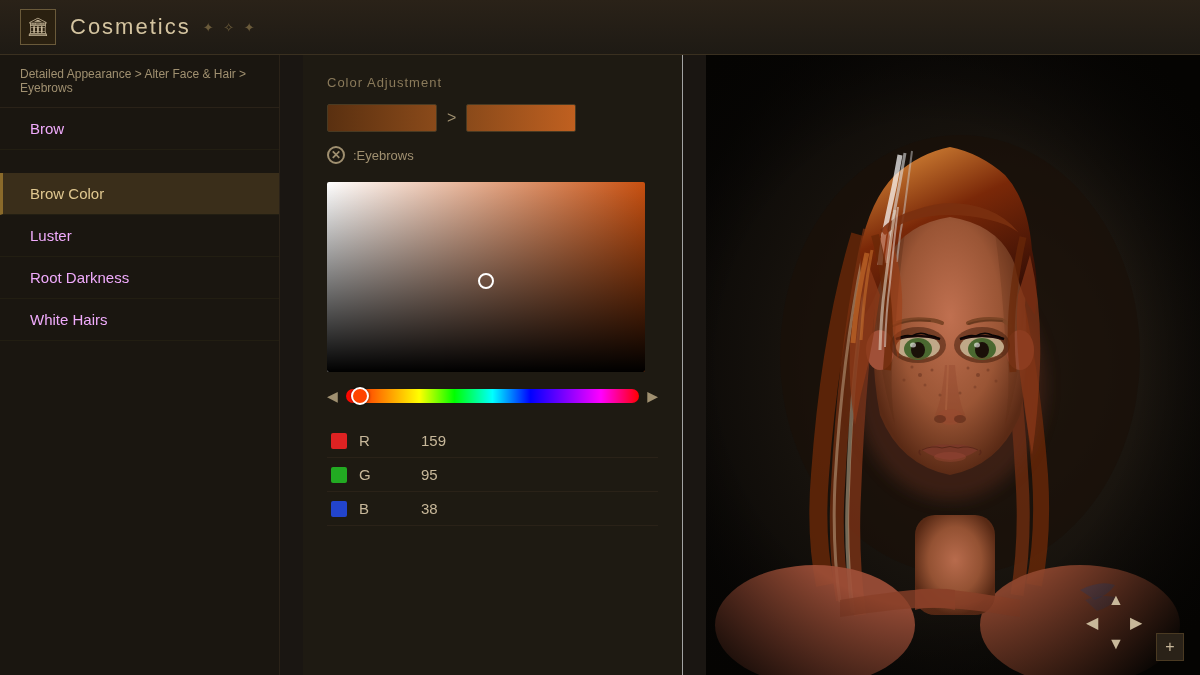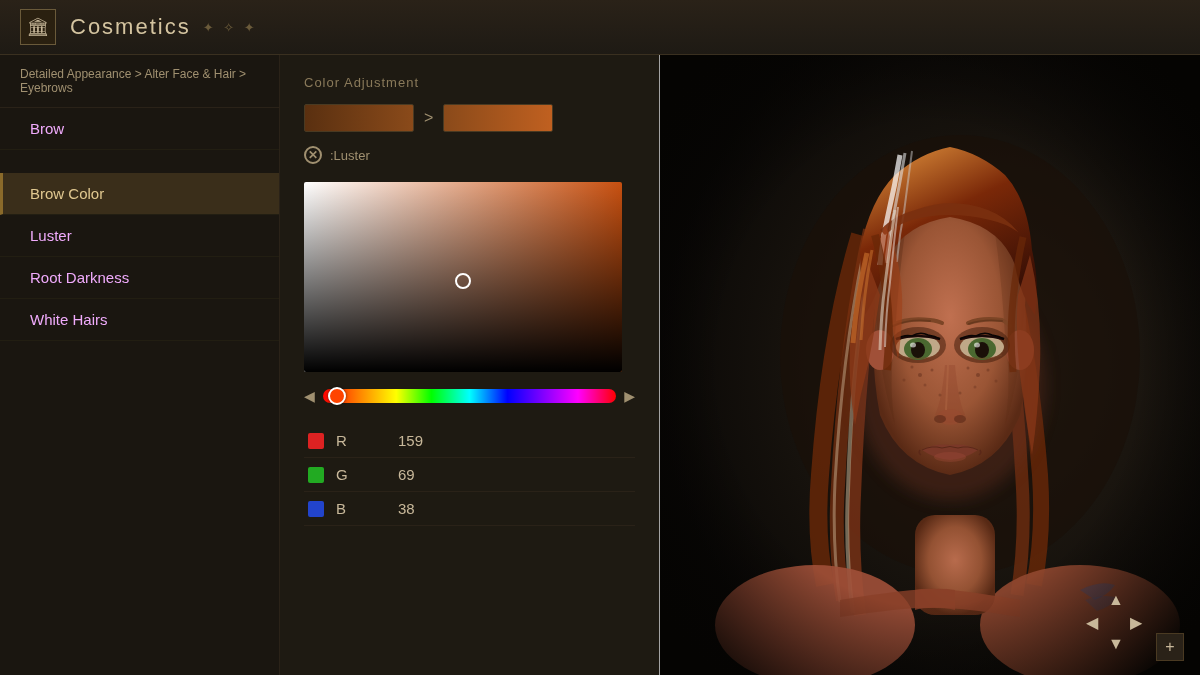--- a/index.html
+++ b/index.html
@@ -47,20 +47,21 @@
       margin-left: 12px;
       color: #6a5a3a;
       font-size: 13px;
       letter-spacing: 3px;
     }
 
     
     .main {
       display: flex;
       height: calc(675px - 55px);
+      gap: 23px;
     }
 
     
     .left-panel {
       width: 280px;
       background: #1a1610;
       border-right: 1px solid #2a2218;
       padding: 0;
     }
 
@@ -339,21 +340,21 @@
     <div class="section-title">Color Adjustment</div>
 
     <div class="color-preview-row">
       <div class="color-swatch swatch-before"></div>
       <span class="arrow-icon">&gt;</span>
       <div class="color-swatch swatch-after"></div>
     </div>
 
     <div class="compare-row">
       <div class="compare-circle">✕</div>
-      <span>:Luster</span>
+      <span>:Eyebrows</span>
     </div>
 
     <div class="color-picker-area">
       <div class="color-picker-gradient"></div>
       <div class="picker-cursor"></div>
     </div>
 
     <div class="hue-slider-row">
       <span class="hue-arrow">◀</span>
       <div class="hue-slider-track">
@@ -363,21 +364,21 @@
     </div>
 
     <div class="rgb-row">
       <div class="rgb-color-sq" style="background:#dd2222;"></div>
       <span class="rgb-label">R</span>
       <span class="rgb-value">159</span>
     </div>
     <div class="rgb-row">
       <div class="rgb-color-sq" style="background:#22aa22;"></div>
       <span class="rgb-label">G</span>
-      <span class="rgb-value">69</span>
+      <span class="rgb-value">95</span>
     </div>
     <div class="rgb-row">
       <div class="rgb-color-sq" style="background:#2244cc;"></div>
       <span class="rgb-label">B</span>
       <span class="rgb-value">38</span>
     </div>
   </div>
 
   <div class="right-panel">
     <div class="character-preview">

